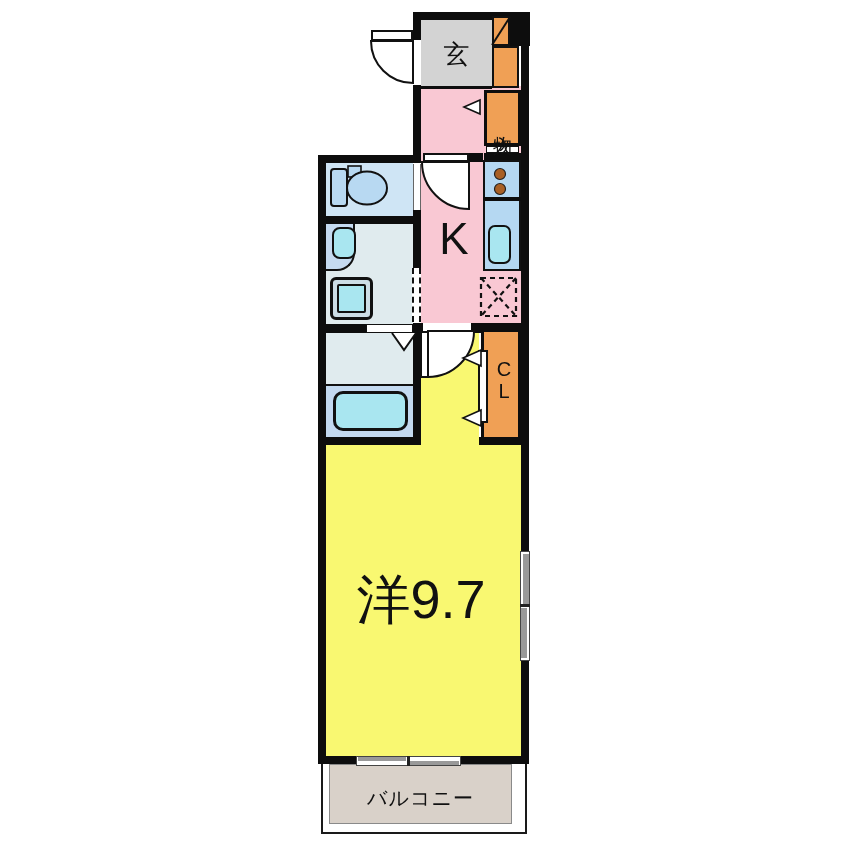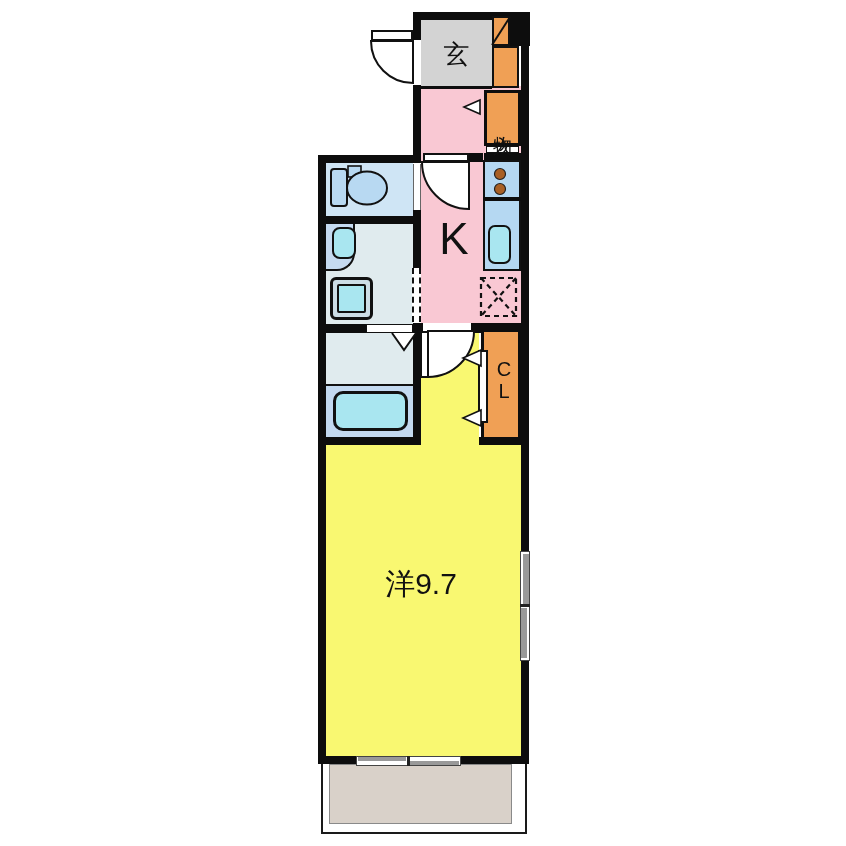--- a/index.html
+++ b/index.html
@@ -129,16 +129,17 @@
   </svg>
 
   <div class="label" style="left:421px;top:23px;width:71px;height:62px;font-size:26px;">玄</div>
 
   <div class="label vtext" style="left:491px;top:96px;width:23px;height:50px;font-size:19px;">物入</div>
 
   <div class="label" style="left:424px;top:208px;width:60px;height:62px;font-size:44px;">K</div>
 
   <div class="label vtext" style="left:493px;top:353px;width:21px;height:54px;font-size:20px;">CL</div>
 
-  <div class="label" style="left:323px;top:556px;width:196px;height:56px;font-size:30px;">洋9.7</div>
+  <div class="label" style="left:323px;top:572px;width:196px;height:56px;font-size:54px;">洋9.7</div>
 
+  <div class="label" style="left:329px;top:784px;width:183px;height:28px;font-size:20px;letter-spacing:1px;">バルコニー</div>
 
 </div>
 
 </body></html>

